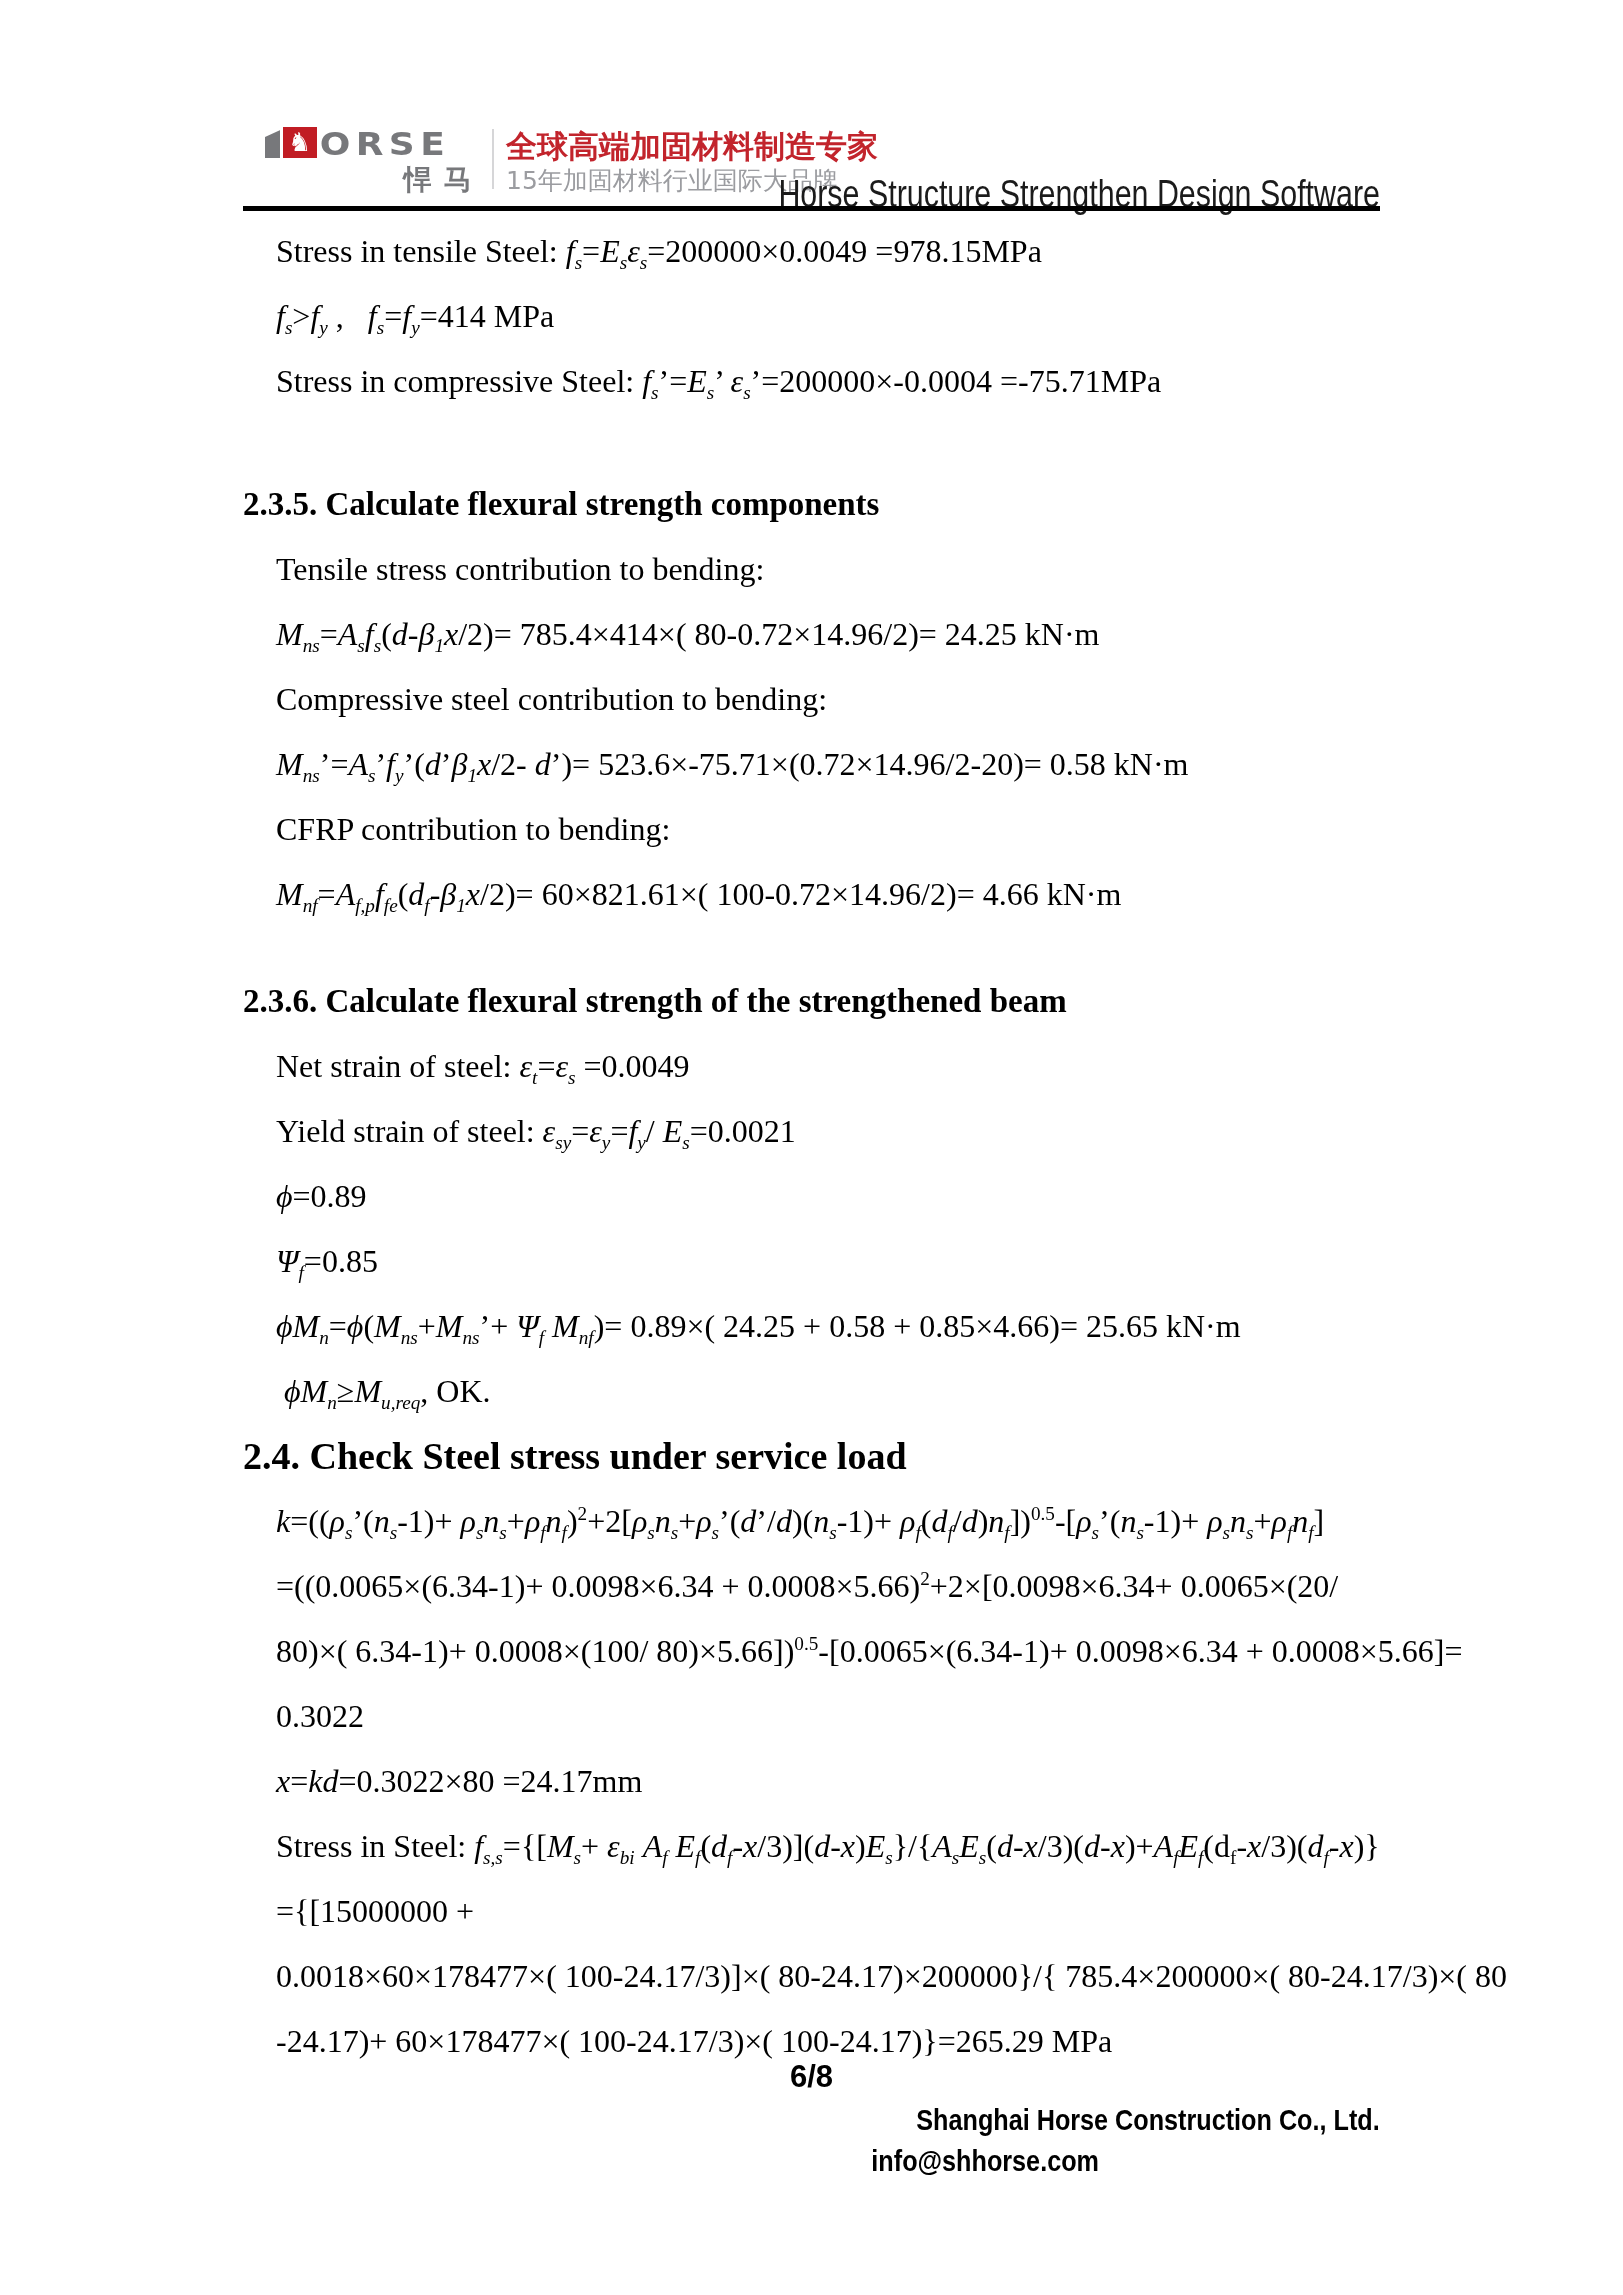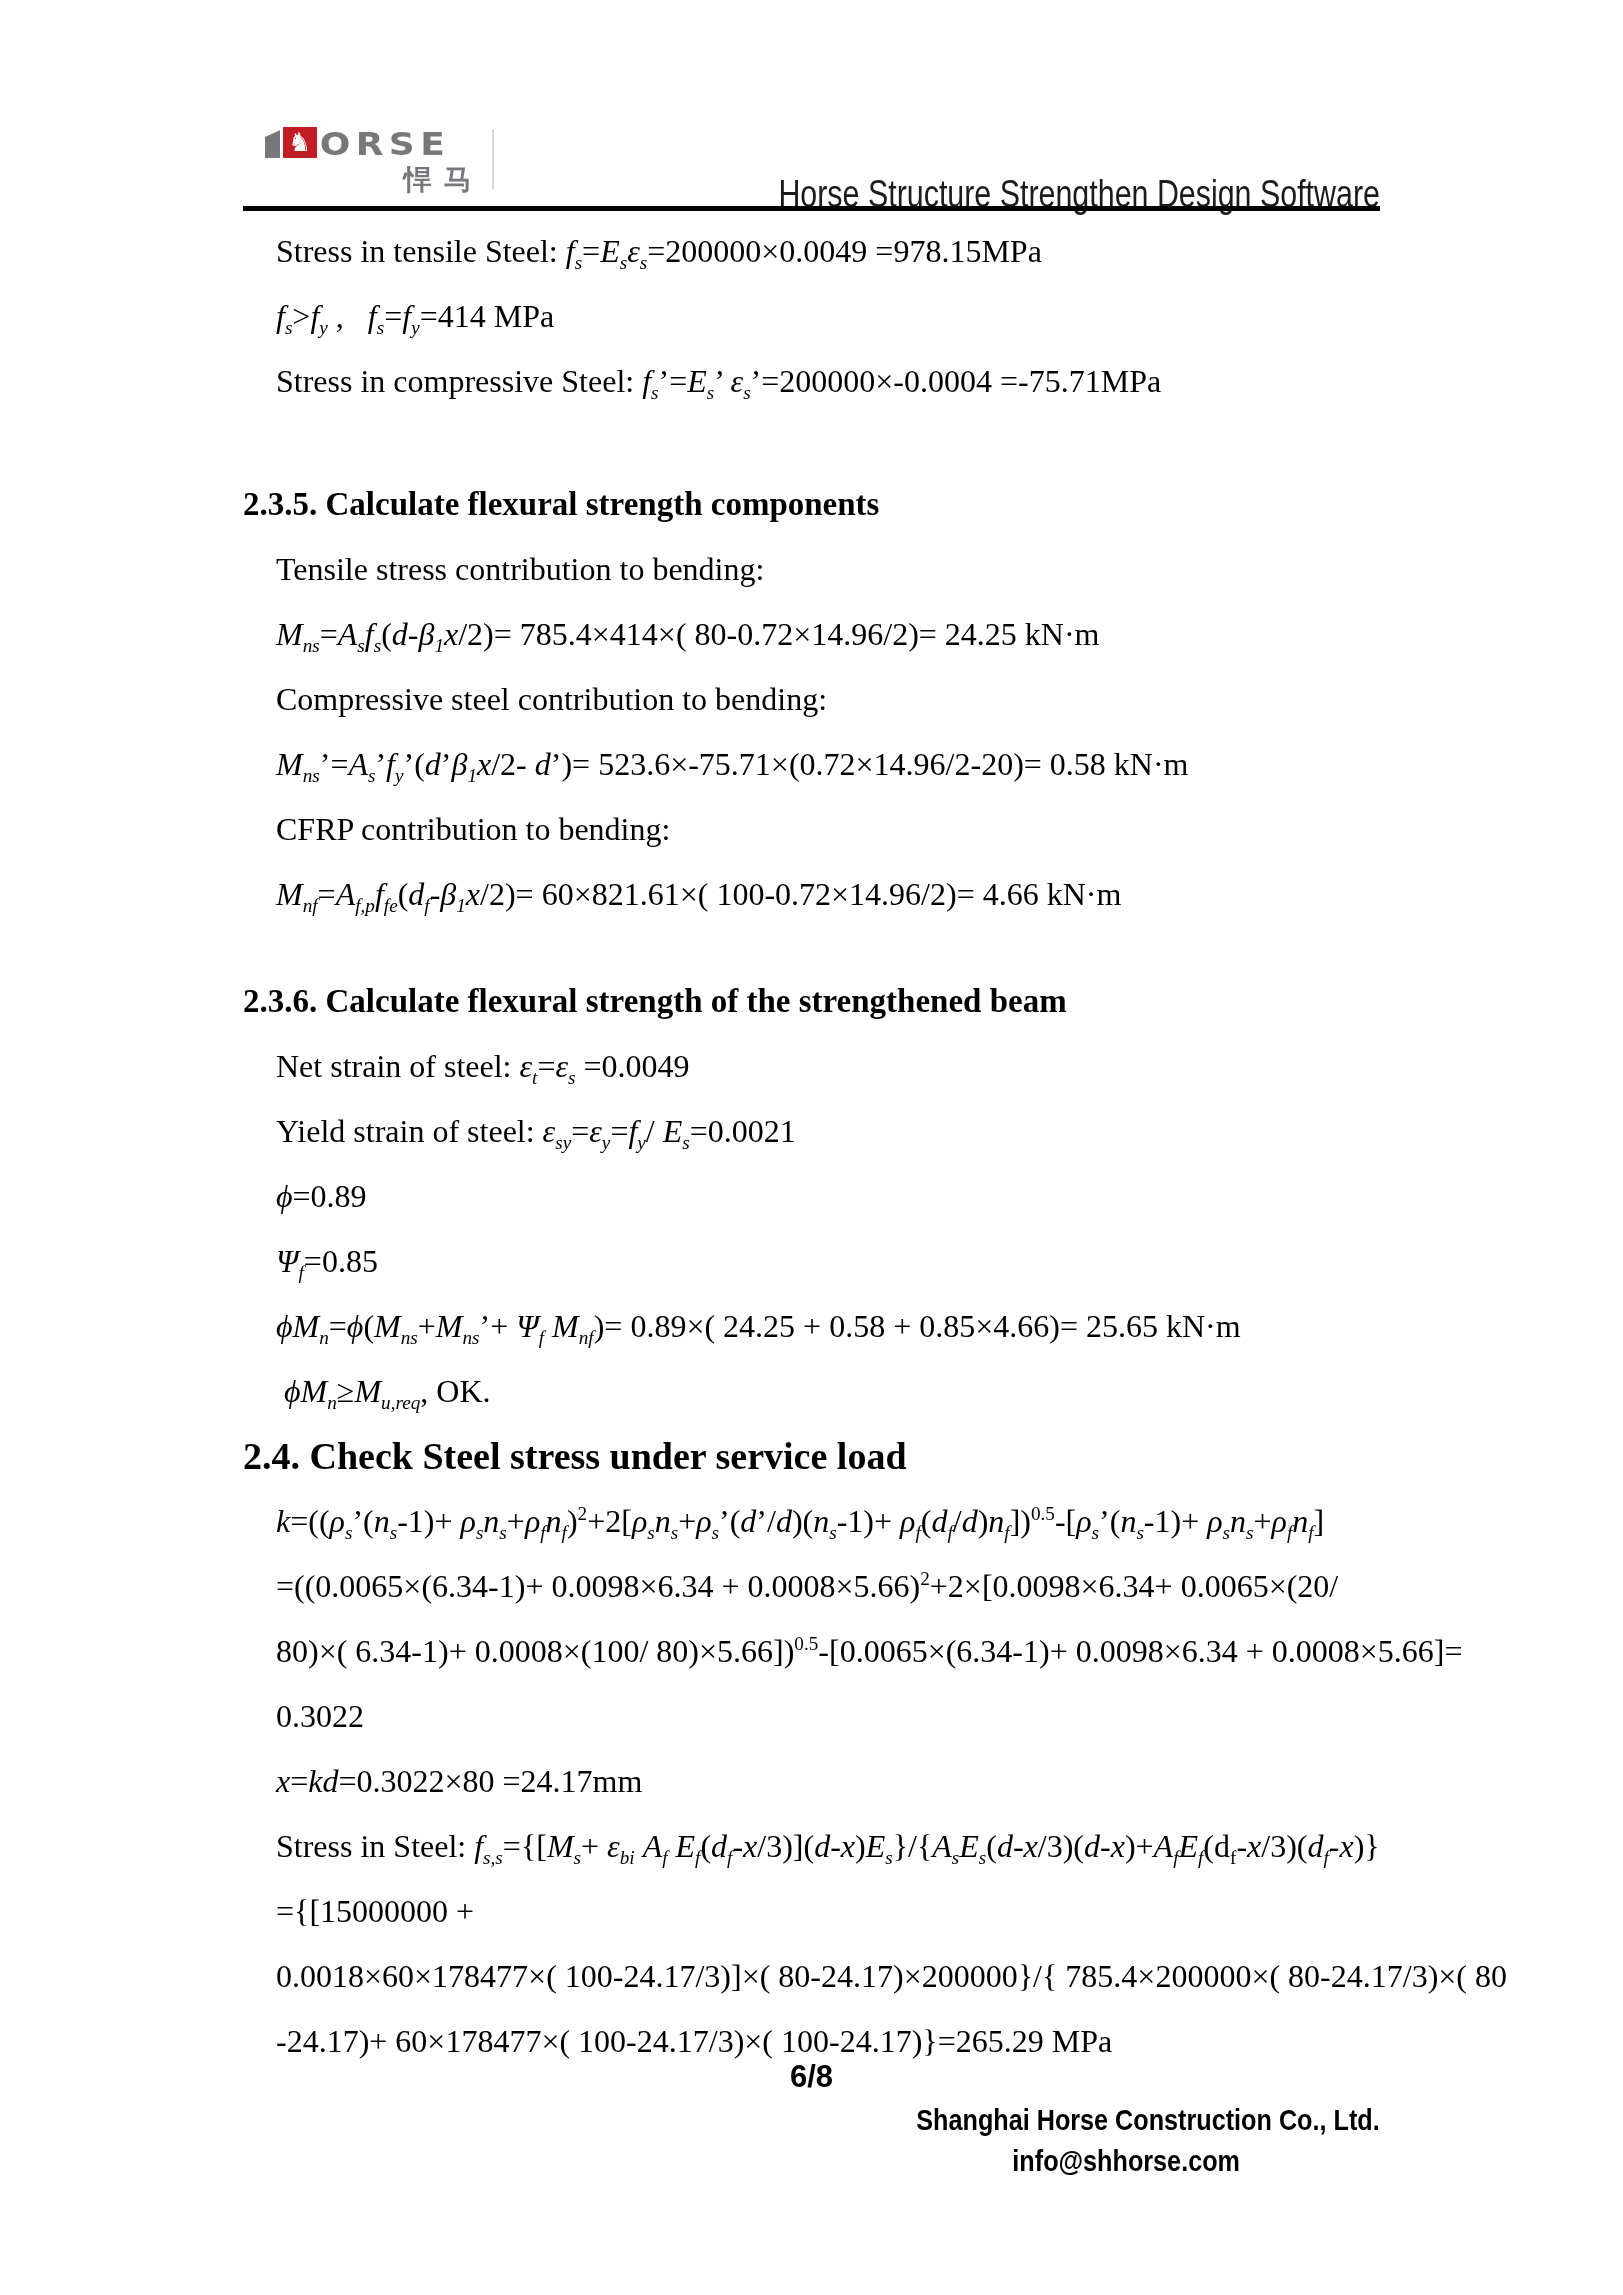--- a/index.html
+++ b/index.html
@@ -67,41 +67,45 @@
   .sec-2{margin-top:42px;}
   .sec-3{margin-top:0;}
   .sec-3 .sec-heading{font-size:38px;}
   
   .page-number{
     position:absolute;left:0;top:2059px;width:1623px;text-align:center;
     font-family:"Liberation Sans","DejaVu Sans",sans-serif;
     font-weight:bold;font-size:31px;color:#000;
   }
   .footer-block{
-    position:absolute;right:243px;top:2099px;text-align:center;
+    position:absolute;right:243px;top:2099px;text-align:left;
     font-family:"Liberation Sans","DejaVu Sans",sans-serif;
     font-weight:bold;font-size:30px;line-height:41px;color:#000;
   }
   .footer-block .squeeze{display:inline-block;transform:scaleX(.84);transform-origin:100% 50%;white-space:nowrap;}
 </style>
 </head>
 <body>
 
 <div class="page">
 
   <div class="header">
     <div class="logo">
       <div class="logo-row">
         <span class="logo-hbar"></span>
         <span class="logo-square">♞</span>
         <span class="logo-word">ORSE</span>
       </div>
       <div class="logo-cn">悍马</div>
     </div>
     <div class="logo-divider"></div>
+    <div class="taglines">
+      <div class="tagline-main">全球高端加固材料制造专家</div>
+      <div class="tagline-sub">15年加固材料行业国际大品牌</div>
+    </div>
     <div class="header-title">
       <span class="squeeze">Horse Structure Strengthen Design Software</span>
     </div>
     <div class="header-rule"></div>
   </div>
 
   <div class="main">
     <div>
         <p class="line">Stress in tensile Steel: <i>f<sub>s</sub></i>=<i>E<sub>s</sub>ε<sub>s</sub></i>=200000×0.0049 =978.15MPa</p>
         <p class="line"><i>f<sub>s</sub></i>&gt;<i>f<sub>y</sub></i> , &nbsp;&nbsp;<i>f<sub>s</sub></i>=<i>f<sub>y</sub></i>=414 MPa</p>

